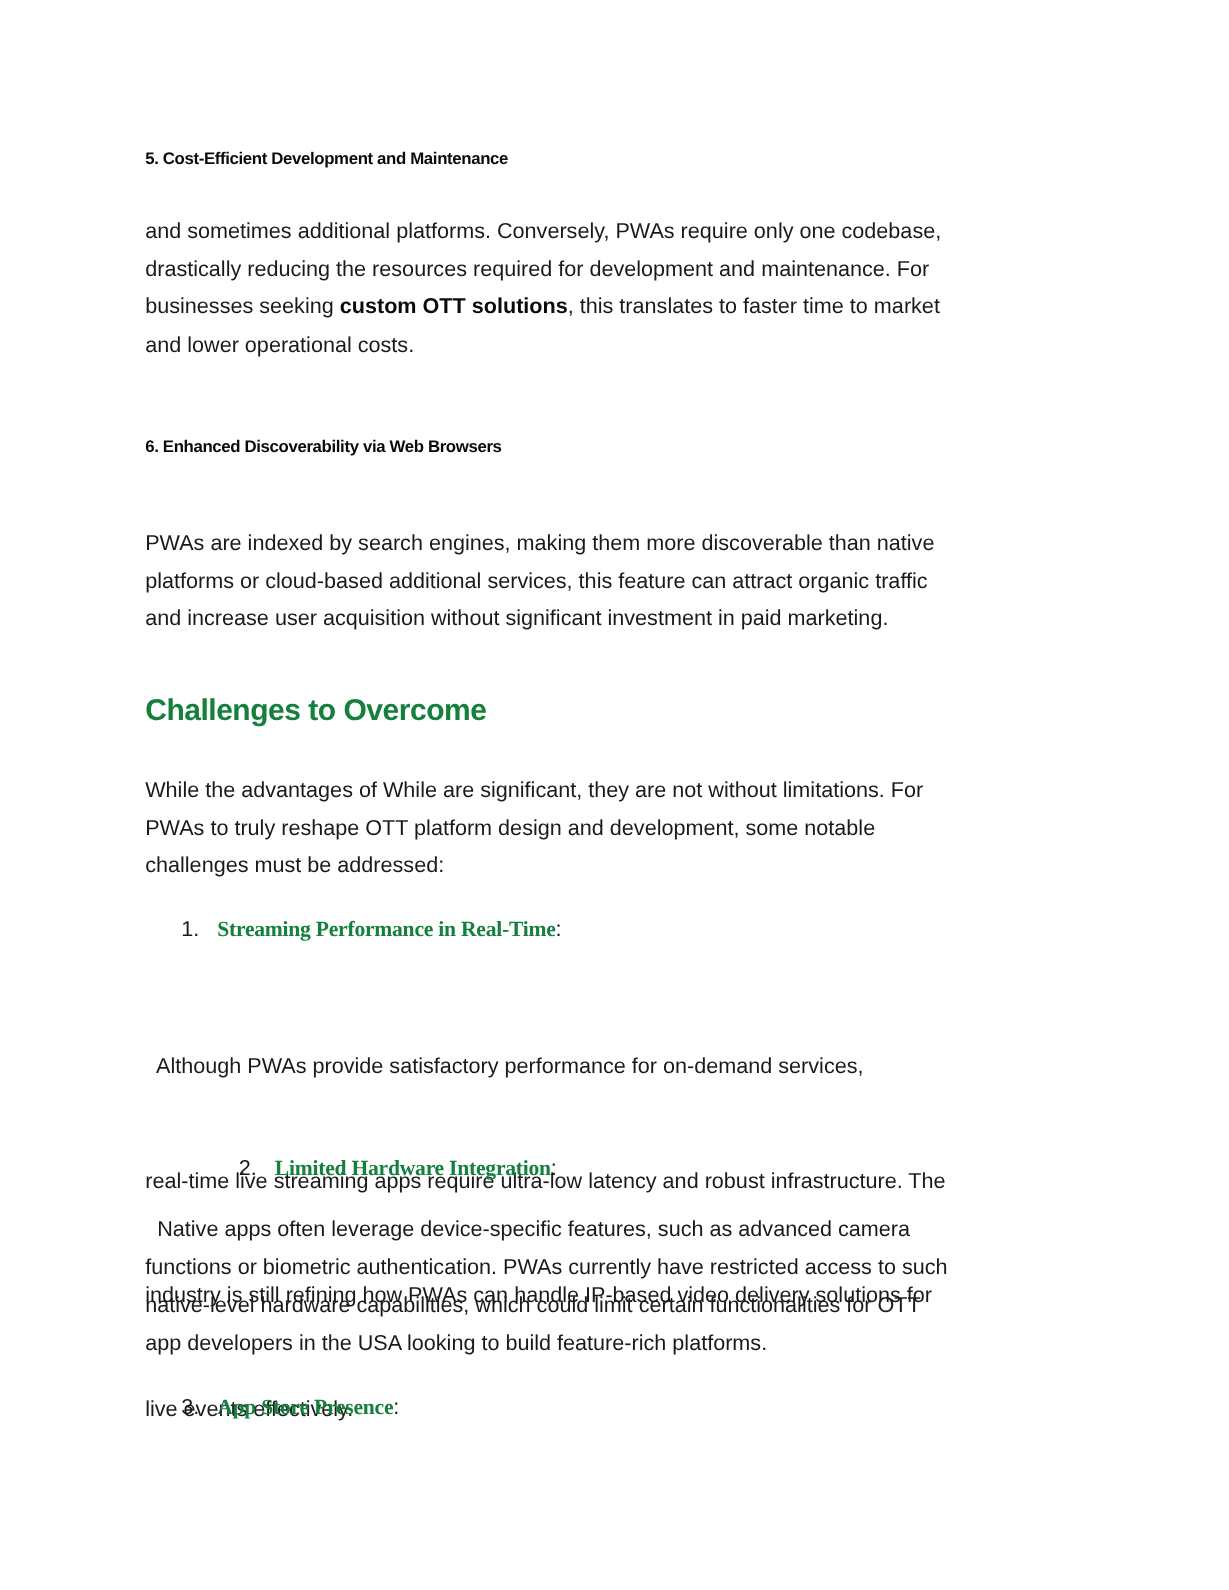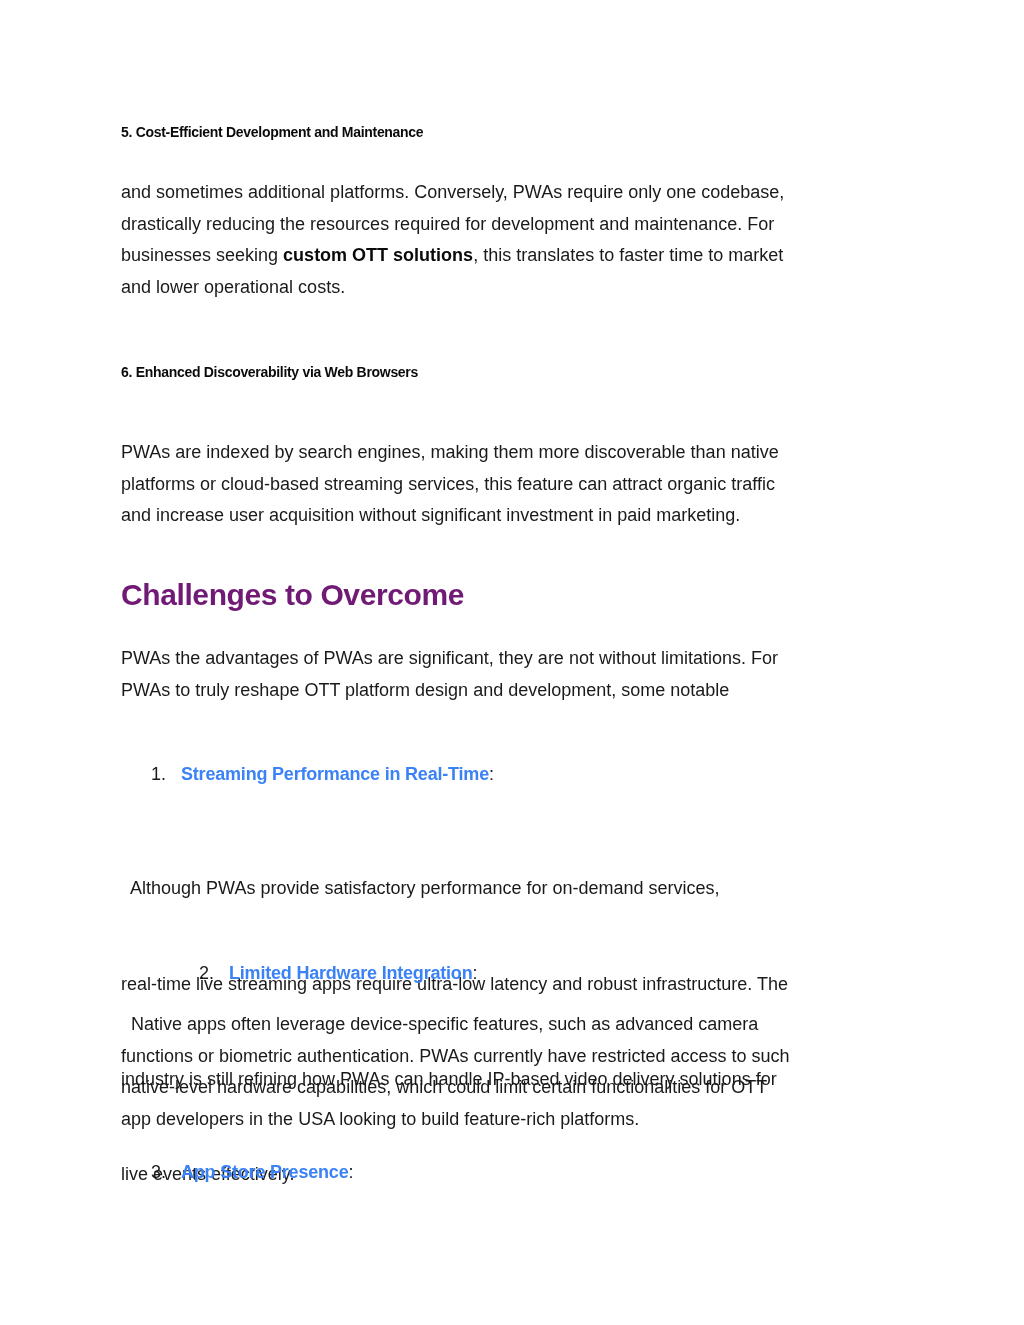--- a/index.html
+++ b/index.html
@@ -9,62 +9,63 @@
       color: #111111;
     }
     .page { position: absolute; left: 121px; top: 0; width: 790px; }
     .h3 {
       position: absolute; left: 0; margin: 0;
       font-size: 14px; font-weight: 700; letter-spacing: -0.3px; color: #0a0a0a;
       white-space: nowrap;
     }
     .h2 {
       position: absolute; left: 0; margin: 0;
-      font-size: 30px; font-weight: 700; letter-spacing: -0.4px; color: #701a75;
+      font-size: 25px; font-weight: 700; letter-spacing: -0.4px; color: #15803d;
       white-space: nowrap;
     }
     .para {
       position: absolute; left: 0; margin: 0; width: 790px;
       font-size: 18px; line-height: 31.7px; color: #1a1a1a;
     }
     .line { display: block; white-space: nowrap; }
     .bold { font-weight: 700; color: #0a0a0a; }
     .li {
       position: absolute; left: 0; margin: 0;
       font-size: 18px; line-height: 24px; white-space: nowrap; color: #1a1a1a;
     }
-    .li .title { font-weight: 700; color: #3b82f6; letter-spacing: -0.2px; }
+    .li .title { font-weight: 700; color: #15803d; letter-spacing: -0.2px; font-family: Liberation Serif, serif; }
   </style>
 </head>
 <body>
 
 <div class="page">
 
   <h3 class="h3" style="top:124px;">5. Cost-Efficient Development and Maintenance</h3>
 
   <p class="para" style="top:177px;">
     <span class="line">and sometimes additional platforms. Conversely, PWAs require only one codebase,</span>
     <span class="line">drastically reducing the resources required for development and maintenance. For</span>
     <span class="line"><span>businesses seeking </span><span class="bold">custom OTT solutions</span><span>, this translates to faster time to market</span></span>
     <span class="line">and lower operational costs.</span>
   </p>
 
   <h3 class="h3" style="top:364px;">6. Enhanced Discoverability via Web Browsers</h3>
 
   <p class="para" style="top:417px;margin-top:20px;">
     <span class="line">PWAs are indexed by search engines, making them more discoverable than native</span>
-    <span class="line">platforms or cloud-based streaming services, this feature can attract organic traffic</span>
+    <span class="line">platforms or cloud-based additional services, this feature can attract organic traffic</span>
     <span class="line">and increase user acquisition without significant investment in paid marketing.</span>
   </p>
 
   <h2 class="h2" style="top:578px;">Challenges to Overcome</h2>
 
   <p class="para" style="top:643px;">
-    <span class="line">PWAs the advantages of PWAs are significant, they are not without limitations. For</span>
+    <span class="line">While the advantages of While are significant, they are not without limitations. For</span>
     <span class="line">PWAs to truly reshape OTT platform design and development, some notable</span>
+    <span class="line">challenges must be addressed:</span>
   </p>
 
   <div class="li" style="top:762px; left:30px;">
     <span style="display:inline-block; width:30px;">1.</span><span class="title">Streaming Performance in Real-Time</span><span>:</span>
   </div>
   <p class="para" style="top:810px; white-space:pre;">
     <span class="line" style="white-space:pre;">  Although PWAs provide satisfactory performance for on-demand services,</span>
     <span class="line">real-time live streaming apps require ultra-low latency and robust infrastructure. The</span>
     <span class="line">industry is still refining how PWAs can handle IP-based video delivery solutions for</span>
     <span class="line">live events effectively.</span>

